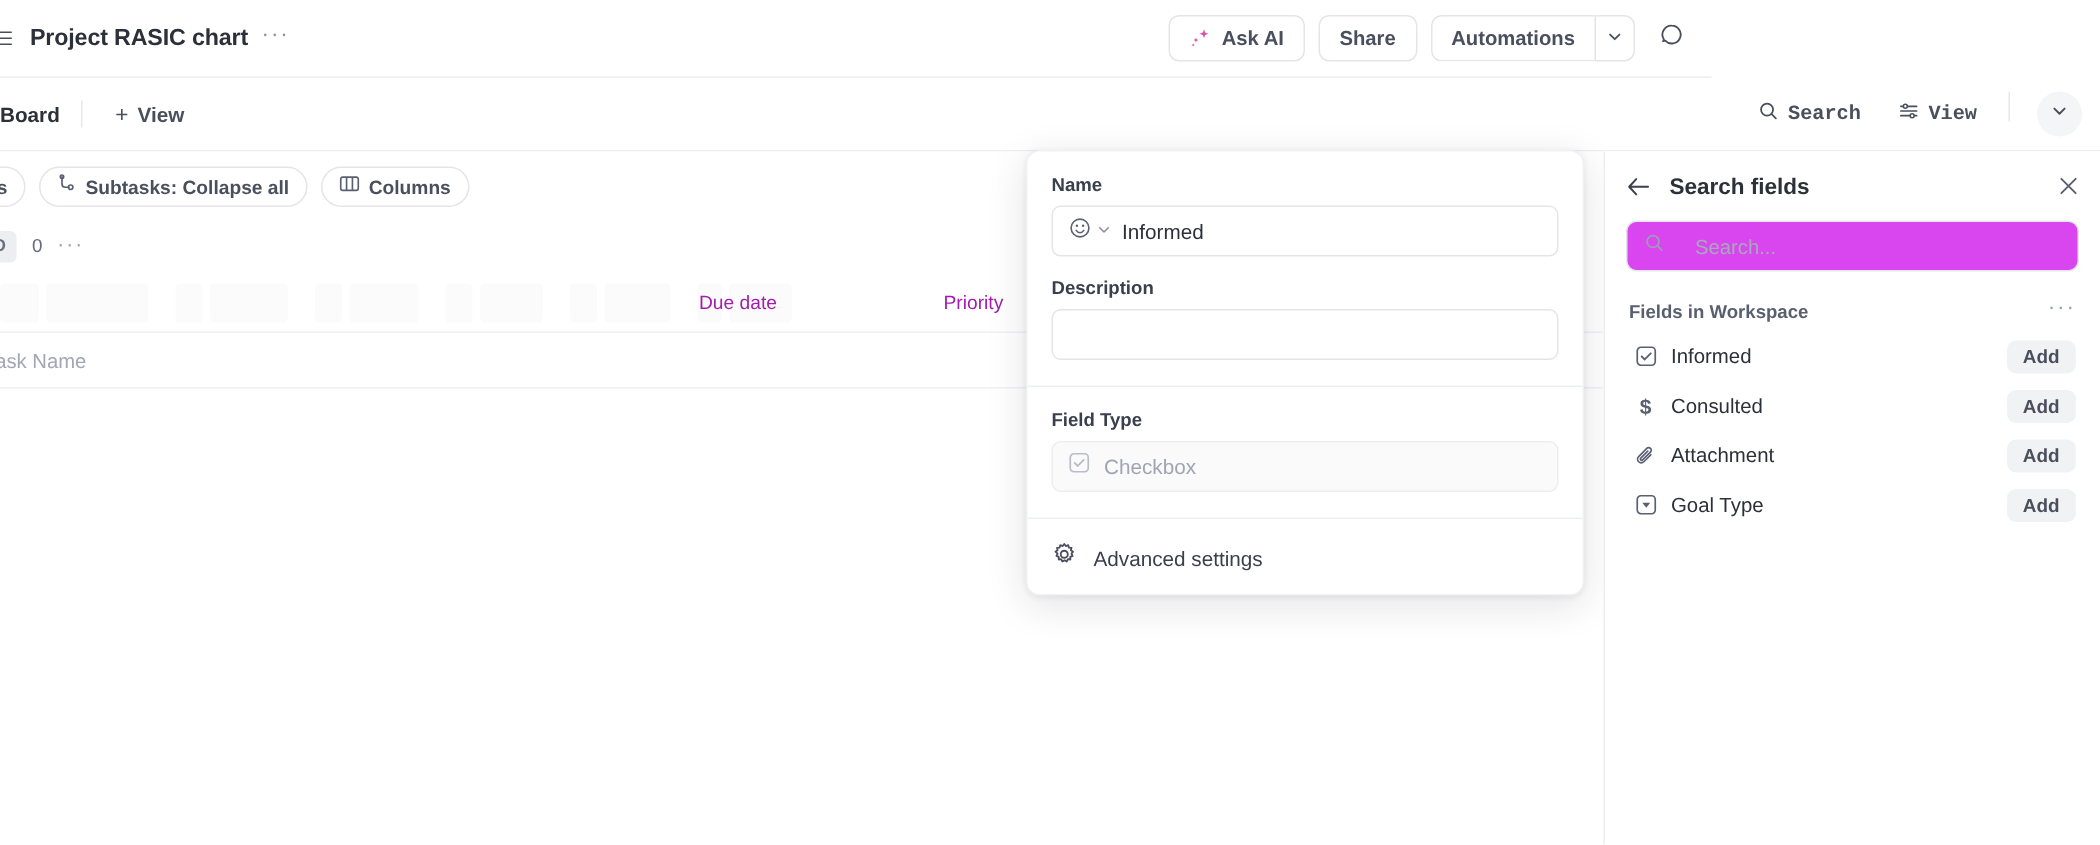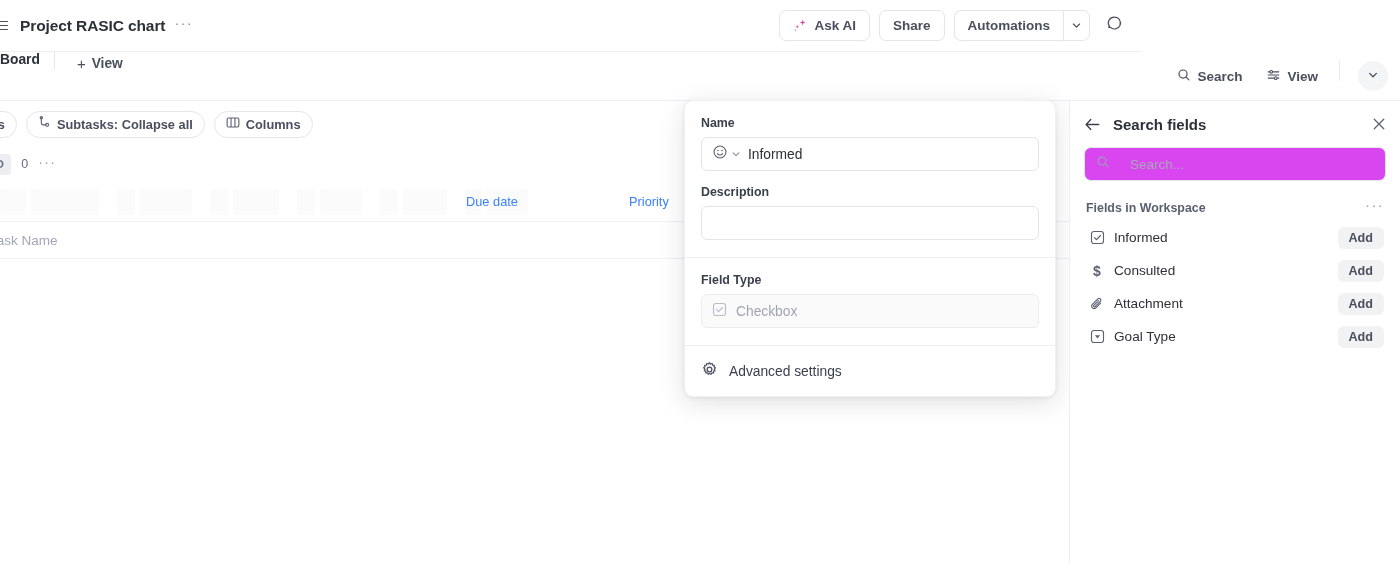--- a/index.html
+++ b/index.html
@@ -59,33 +59,33 @@
     width: 30px; height: 30px; display: flex; align-items: center; justify-content: center;
     cursor: pointer; border-radius: 6px;
   }
 
   
   .viewbar {
     position: absolute; top: 52px; left: 0; width: 1400px; height: 49px;
     background: #ffffff; border-bottom: 1px solid #eceef1;
     display: flex; align-items: center;
   }
-  .viewbar-left { display: flex; align-items: flex-start; height: 100%; }
+  .viewbar-left { display: flex; align-items: center; height: 100%; }
   .view-tab {
     font-size: 13.8px; font-weight: 600; color: #2c3038; padding: 0 14px 0 0;
     cursor: pointer; white-space: nowrap;
   }
   .vdiv { width: 1px; height: 18px; background: #e6e8ec; margin: 0 14px 0 0; }
   .add-view {
     display: flex; align-items: center; gap: 6px; font-size: 13.8px;
     font-weight: 600; color: #4a4f5e; cursor: pointer; padding: 4px 8px; border-radius: 6px;
   }
   .plus-glyph { font-size: 15px; font-weight: 400; color: #4a4f5e; line-height: 1; }
   .viewbar-right {
-    margin-left: auto; display: flex; align-items: flex-start; gap: 4px; padding-right: 12px;
+    margin-left: auto; display: flex; align-items: flex-start; gap: 4px; padding-right: 12px; font-family: Liberation Mono, monospace;
   }
   .vb-action {
     display: flex; align-items: center; gap: 6px; height: 30px; padding: 0 10px;
     border-radius: 7px; font-size: 13.5px; font-weight: 600; color: #4a4f5e;
     cursor: pointer; white-space: nowrap;
   }
   .vb-action.active { background: #f1f2f4; }
   .vb-sep { width: 1px; height: 20px; background: #e6e8ec; margin: 0 7px; }
   .addtask-group { display: flex; align-items: stretch; border-radius: 7px; overflow: hidden; }
   .addtask-main {
@@ -136,21 +136,21 @@
     color: #9a9fb0; font-size: 14px; letter-spacing: 1.3px; line-height: 8px;
     padding-bottom: 5px; cursor: pointer;
   }
   .col-header-row {
     position: relative; height: 40px; display: flex; align-items: center;
   }
   .skeletons { position: absolute; left: 0; top: 8px; display: flex; gap: 18px; }
   .skel-group { display: flex; gap: 5px; align-items: center; }
   .skel { background: #fbfbfc; border-radius: 3px; height: 26px; }
   .col-label {
-    position: absolute; font-size: 12.8px; color: #3b82f6; font-weight: 500;
+    position: absolute; font-size: 12.8px; color: #a21caf; font-weight: 500;
     white-space: nowrap;
   }
   .tasknamerow {
     height: 38px; display: flex; align-items: center;
     border-bottom: 1px solid #f0f1f3; border-top: 1px solid #f0f1f3;
   }
   .taskname-placeholder {
     font-size: 13.5px; color: #a2a6b5; margin-left: -10px; font-weight: 400;
   }
 

